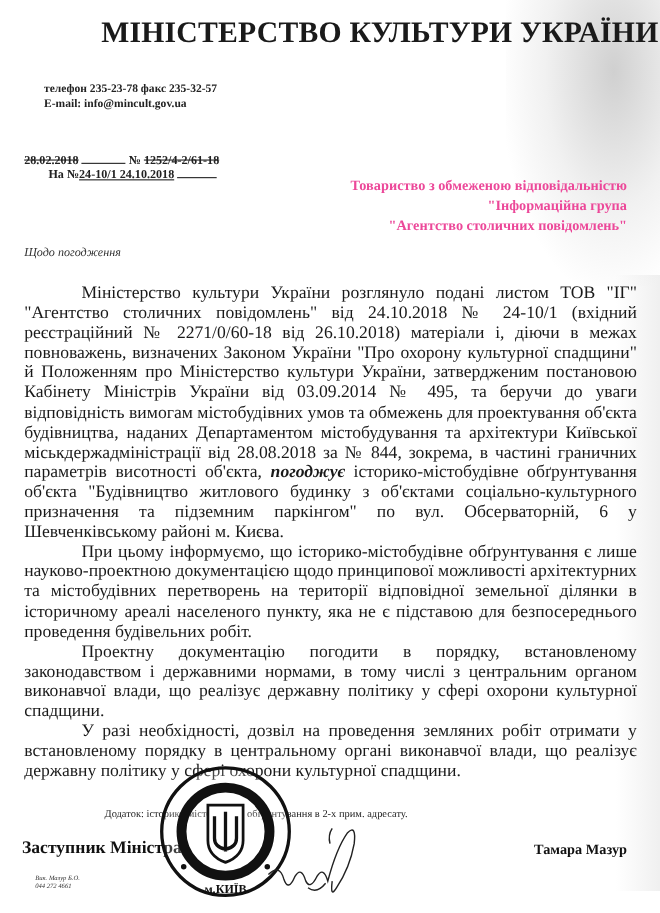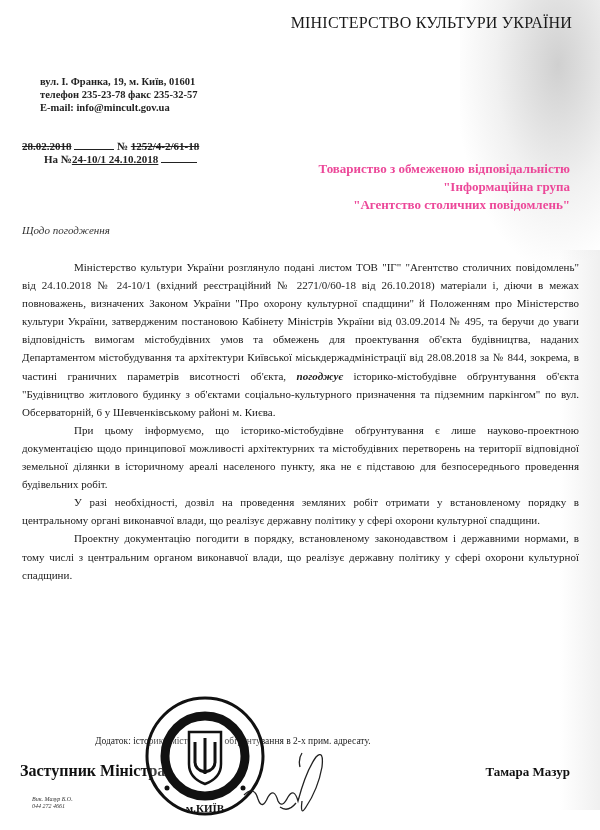--- a/index.html
+++ b/index.html
@@ -2,48 +2,47 @@
 <html><head>
 <meta charset="utf-8">
 <style>
   html, body { margin:0; padding:0; }
   body { width:600px; height:830px; background:#ffffff; position:relative; overflow:hidden;
          font-family:"Liberation Serif", "DejaVu Serif", serif; color:#111; }
   .noise { position:absolute; right:0; top:0; width:140px; height:260px;
            background: radial-gradient(ellipse at 70% 25%, rgba(120,120,120,0.35), rgba(160,160,160,0.15) 45%, rgba(255,255,255,0) 75%); }
   .noise2 { position:absolute; right:0; top:250px; width:40px; height:560px;
            background: linear-gradient(to left, rgba(170,170,170,0.18), rgba(255,255,255,0)); }
-  .title { position:absolute; left:92px; top:14px; width:480px; font-size:16px; font-weight:normal;
+  .title { position:absolute; left:92px; top:14px; width:480px; font-size:27px; font-weight:bold;
            letter-spacing:0.2px; white-space:nowrap; color:#1a1a1a;text-align:right; }
   .addr { position:absolute; left:40px; top:75px; font-size:10.5px; line-height:13px; font-weight:bold; color:#222; }
   .refs { position:absolute; left:22px; top:140px; font-size:11px; line-height:13px; font-weight:bold; color:#222; }
   .refs .strike { text-decoration:line-through; }
   .refs .ul { text-decoration:underline;text-align:center; }
   .recipient { position:absolute; right:30px; top:160px; text-align:right; font-size:13px; line-height:18px; font-weight:bold; color:#ec4899; }
   .subject { position:absolute; left:22px; top:222px; font-size:11px; line-height:16px; font-style:italic; color:#333; }
-  .body { position:absolute; left:22px; top:258px; width:557px; font-size:11px; line-height:18.1px; text-align:justify; color:#1a1a1a; }
+  .body { position:absolute; left:22px; top:258px; width:557px; font-size:16px; line-height:18.1px; text-align:justify; color:#1a1a1a; }
   .body p { margin:0; text-indent:52px; }
   .body b.ital { font-style:italic; }
   .annex { position:absolute; left:95px; top:736px; font-size:9.5px; color:#222; }
   .sign-left { position:absolute; left:20px; top:762px; font-size:16px; font-weight:bold; color:#111; }
   .sign-right { position:absolute; right:30px; top:764px; font-size:13px; font-weight:bold; color:#111; }
   .executor { position:absolute; left:32px; top:796px; font-size:6px; line-height:7px; font-style:italic; color:#333; }
   .stamp { position:absolute; left:145px; top:690px; width:120px; height:130px; }
   .signature { position:absolute; left:240px; top:745px; width:100px; height:80px; }
 </style>
 </head>
 <body>
 
 <div class="noise"></div>
 <div class="noise2"></div>
 
 <div class="title">МІНІСТЕРСТВО КУЛЬТУРИ УКРАЇНИ</div>
 
 <div class="addr">
-  <div>вул. І. Франка, 19, м. Київ, 01601</div>
   <div>телефон 235-23-78 факс 235-32-57</div>
   <div>E-mail: info@mincult.gov.ua</div>
 </div>
 
 <div class="refs">
   <div>
     <span class="strike">28.02.2018</span>
     <span style="display:inline-block;width:40px;border-bottom:1px solid #222;"></span>
     <span>№</span>
     <span class="strike">1252/4-2/61-18</span>
@@ -60,22 +59,22 @@
   <div>"Агентство столичних повідомлень"</div>
 </div>
 
 <div class="subject">
   <div>Щодо погодження</div>
 </div>
 
 <div class="body">
   <p><span>Міністерство культури України розглянуло подані листом ТОВ "ІГ" "Агентство столичних повідомлень" від 24.10.2018 № 24-10/1 (вхідний реєстраційний № 2271/0/60-18 від 26.10.2018) матеріали і, діючи в межах повноважень, визначених Законом України "Про охорону культурної спадщини" й Положенням про Міністерство культури України, затвердженим постановою Кабінету Міністрів України від 03.09.2014 № 495, та беручи до уваги відповідність вимогам містобудівних умов та обмежень для проектування об'єкта будівництва, наданих Департаментом містобудування та архітектури Київської міськдержадміністрації від 28.08.2018 за № 844, зокрема, в частині граничних параметрів висотності об'єкта, </span><b class="ital">погоджує</b><span> історико-містобудівне обґрунтування об'єкта "Будівництво житлового будинку з об'єктами соціально-культурного призначення та підземним паркінгом" по вул. Обсерваторній, 6 у Шевченківському районі м. Києва.</span></p>
   <p>При цьому інформуємо, що історико-містобудівне обґрунтування є лише науково-проектною документацією щодо принципової можливості архітектурних та містобудівних перетворень на території відповідної земельної ділянки в історичному ареалі населеного пункту, яка  не є підставою для безпосереднього проведення будівельних робіт.</p>
+  <p>Проектну документацію погодити в порядку, встановленому законодавством і державними нормами, в тому числі з центральним органом виконавчої влади, що реалізує державну політику у сфері охорони культурної спадщини.</p>
   <p>У разі необхідності, дозвіл на проведення земляних робіт отримати у встановленому порядку в центральному органі виконавчої влади, що реалізує державну політику у сфері охорони культурної спадщини.</p>
-  <p>Проектну документацію погодити в порядку, встановленому законодавством і державними нормами, в тому числі з центральним органом виконавчої влади, що реалізує державну політику у сфері охорони культурної спадщини.</p>
 </div>
 
 <div class="annex">Додаток: історико-містобудівне обґрунтування в 2-х прим. адресату.</div>
 
 <div class="sign-left">Заступник Міністра</div>
 <div class="sign-right">Тамара Мазур</div>
 
 <div class="executor">
   <div>Вик. Мазур Б.О.</div>
   <div>044 272 4661</div>

